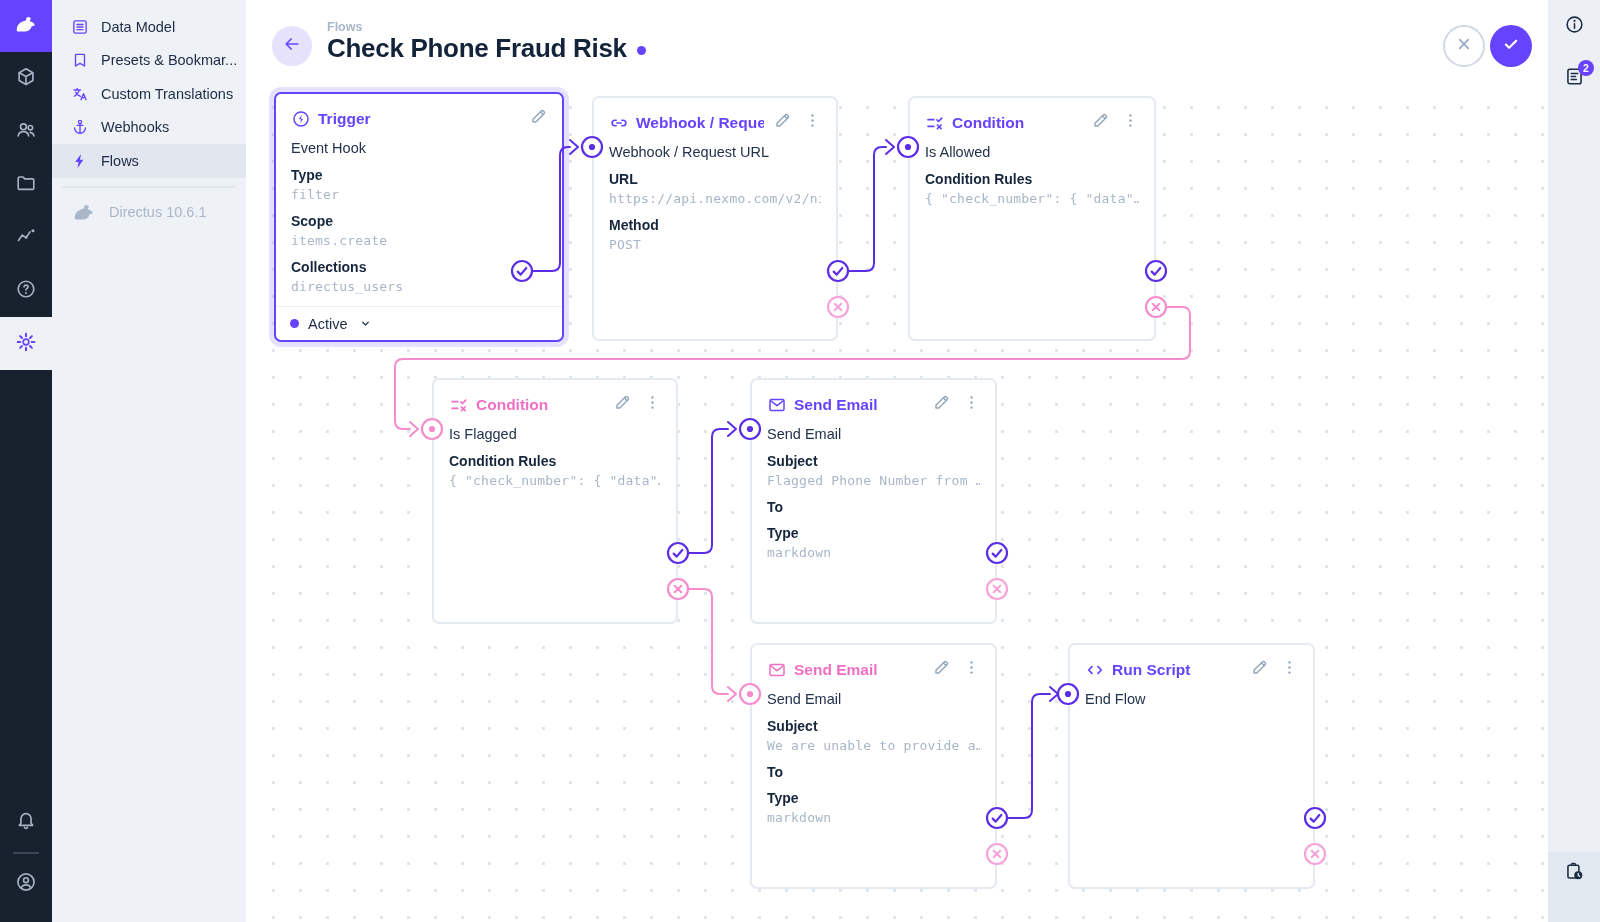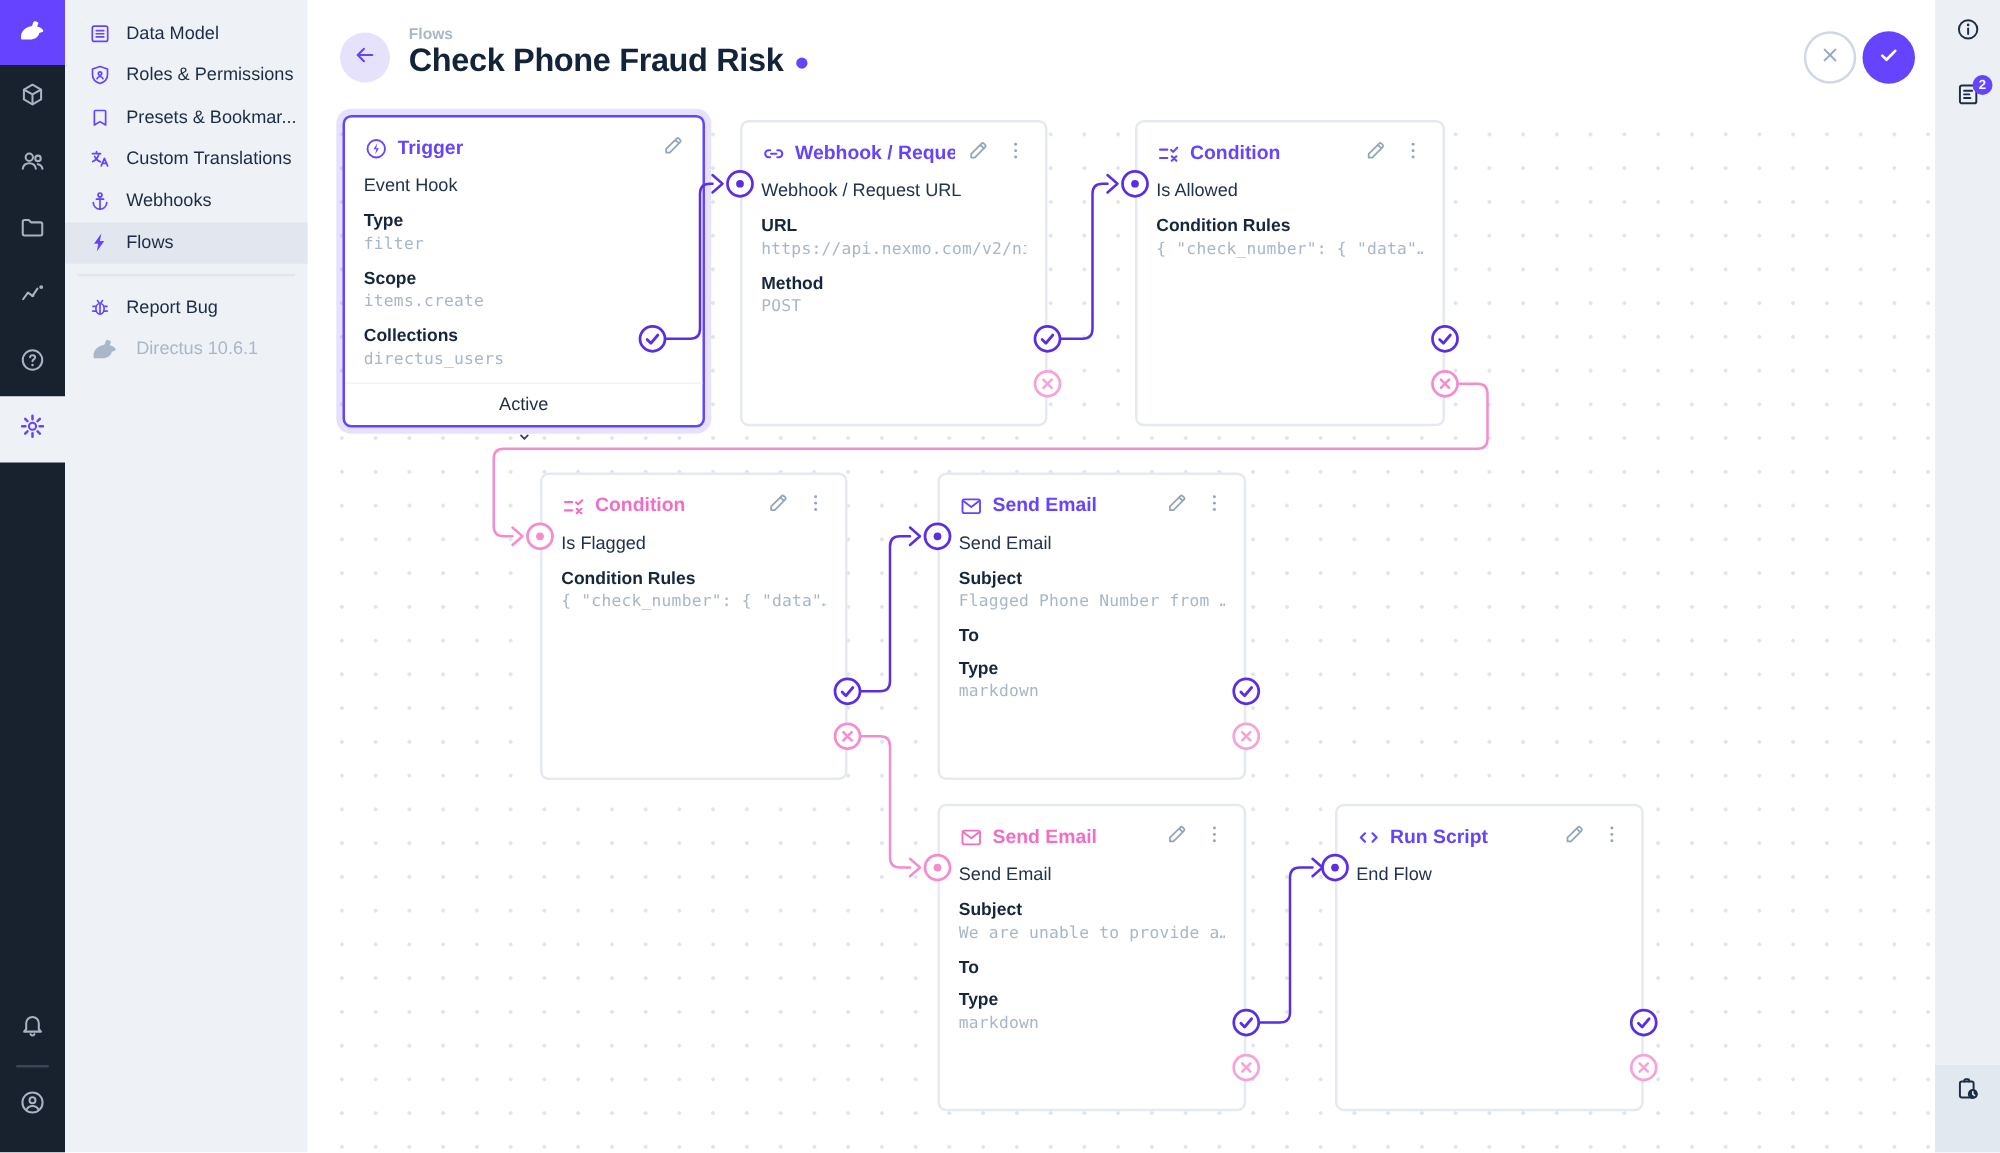--- a/index.html
+++ b/index.html
@@ -55,21 +55,21 @@
   .p-hdr{display:flex;align-items:center;gap:7px;padding:11px 12px 2px 15px;}
   .p-hdr .picn{display:flex;flex:none;}
   .p-title{flex:1;font-size:15.5px;font-weight:700;white-space:nowrap;overflow:hidden;}
   .purple .p-title,.purple .picn{color:#6644ff;}
   .pink .p-title,.pink .picn{color:#f06ec4;}
   .icon-btn{color:#92a5bb;display:flex;flex:none;cursor:pointer;padding:2px;}
   .p-body{padding:4px 15px 0 15px;}
   .row-text{font-size:14.5px;color:#22324c;line-height:21px;}
   .row-label{font-size:14px;font-weight:700;color:#16263c;line-height:20px;margin-top:6px;}
   .row-value{font-family:"DejaVu Sans Mono",monospace;font-size:13px;letter-spacing:.2px;color:#a8b6c8;line-height:20px;white-space:nowrap;overflow:hidden;}
-  .p-footer{position:absolute;left:0;right:0;bottom:0;height:33px;border-top:1px solid #edf1f6;display:flex;align-items:center;gap:9px;padding:0 31px;font-size:14.5px;font-weight:500;color:#1c2c44;cursor:pointer;flex-direction:column;}
+  .p-footer{position:absolute;left:0;right:0;bottom:0;height:33px;border-top:1px solid #edf1f6;display:flex;align-items:center;gap:9px;padding:0 14px;font-size:14.5px;font-weight:500;color:#1c2c44;cursor:pointer;}
   .status-dot{width:9px;height:9px;border-radius:50%;background:#6644ff;}
   .p-footer .chev{color:#32435c;display:flex;}
 
   svg.wires{position:absolute;left:0;top:0;pointer-events:none;}
   svg.wires .hot{pointer-events:auto;cursor:pointer;}
 </style>
 </head>
 <body>
 
 <div class="app">
@@ -485,30 +485,20 @@
             <svg viewBox="0 0 24 24" width="18" height="18" fill="none" stroke="currentColor" stroke-width="1.8" stroke-linecap="round" stroke-linejoin="round">
               <rect x="3.8" y="3.8" width="16.4" height="16.4" rx="2.2"></rect>
               <path d="M8 8.6h8M8 12h8M8 15.4h8"></path>
             </svg>
           </span>
           <span>Data Model</span>
         </div>
         <div class="nav-item">
           <span class="nicon">
             <svg viewBox="0 0 24 24" width="18" height="18" fill="none" stroke="currentColor" stroke-width="1.8" stroke-linecap="round" stroke-linejoin="round">
-              <path d="M12 3l8 2.6v5.9c0 4.9-3.4 8.2-8 9.5-4.6-1.3-8-4.6-8-9.5V5.6L12 3z"></path>
-              <circle cx="12" cy="10.5" r="1.8"></circle>
-              <path d="M8.8 16c.6-1.6 1.8-2.4 3.2-2.4s2.6.8 3.2 2.4"></path>
-            </svg>
-          </span>
-          <span>Roles &amp; Permissions</span>
-        </div>
-        <div class="nav-item">
-          <span class="nicon">
-            <svg viewBox="0 0 24 24" width="18" height="18" fill="none" stroke="currentColor" stroke-width="1.8" stroke-linecap="round" stroke-linejoin="round">
               <path d="M7 4.5h10a1 1 0 011 1V20l-6-3.6L6 20V5.5a1 1 0 011-1z"></path>
             </svg>
           </span>
           <span>Presets &amp; Bookmar...</span>
         </div>
         <div class="nav-item">
           <span class="nicon">
             <svg viewBox="0 0 24 24" width="18" height="18" fill="none" stroke="currentColor" stroke-width="1.8" stroke-linecap="round" stroke-linejoin="round">
               <path d="M4 6.6h8.6M8.3 4.4v2.2M10.9 6.6c-.9 3.8-3.3 6.8-6.6 8.4M6.3 9.5c1.2 2.7 3.4 4.8 6.2 5.8"></path>
               <path d="M13.3 19.6l3.4-8 3.4 8M14.6 16.9h4.2"></path>
@@ -527,29 +517,20 @@
         </div>
         <div class="nav-item active">
           <span class="nicon">
             <svg viewBox="0 0 24 24" width="18" height="18" fill="none" stroke="currentColor" stroke-width="1.8" stroke-linecap="round" stroke-linejoin="round">
               <path fill="currentColor" stroke="none" d="M13.4 2.5L5.6 13.4h4.5l-1.5 8.1 7.9-11.2h-4.6l1.5-7.8z"></path>
             </svg>
           </span>
           <span>Flows</span>
         </div>
         <div class="nav-divider"></div>
-        <div class="nav-item">
-          <span class="nicon">
-            <svg viewBox="0 0 24 24" width="18" height="18" fill="none" stroke="currentColor" stroke-width="1.8" stroke-linecap="round" stroke-linejoin="round">
-              <ellipse cx="12" cy="13.3" rx="4.4" ry="5.6"></ellipse>
-              <path d="M9.3 4.6l1.6 2.2M14.7 4.6l-1.6 2.2M4.6 10.8h3M4.3 15.8h3.3M19.4 10.8h-3M19.7 15.8h-3.3M12 7.7v11.2"></path>
-            </svg>
-          </span>
-          <span>Report Bug</span>
-        </div>
         <div class="nav-item disabled">
           <span class="nicon">
             <svg viewBox="0 0 24 24" width="26" height="26" fill="none" stroke="currentColor" stroke-width="1.8" stroke-linecap="round" stroke-linejoin="round">
               <path fill="currentColor" stroke="none" d="M3.5 17c0-4.2 3.7-7.4 8.1-7.9l1-2.8c.2-.6.9-1 1.5-.8l1.5.5c.6.2.9.9.6 1.5l-.8 2c1.9.3 3.4 1.3 4.4 2.7.3.5.1 1.1-.5 1.3l-2.3.7c-.6 2.9-3.3 4.8-6.9 4.8H4.5c-.6 0-1-.4-1-1z"></path>
             </svg>
           </span>
           <span>Directus 10.6.1</span>
         </div>
       </div>
   </div>

